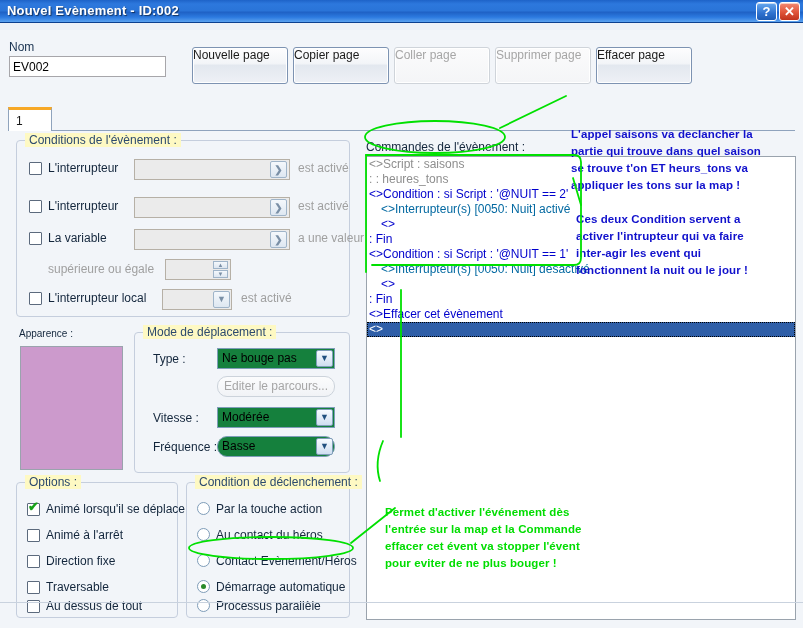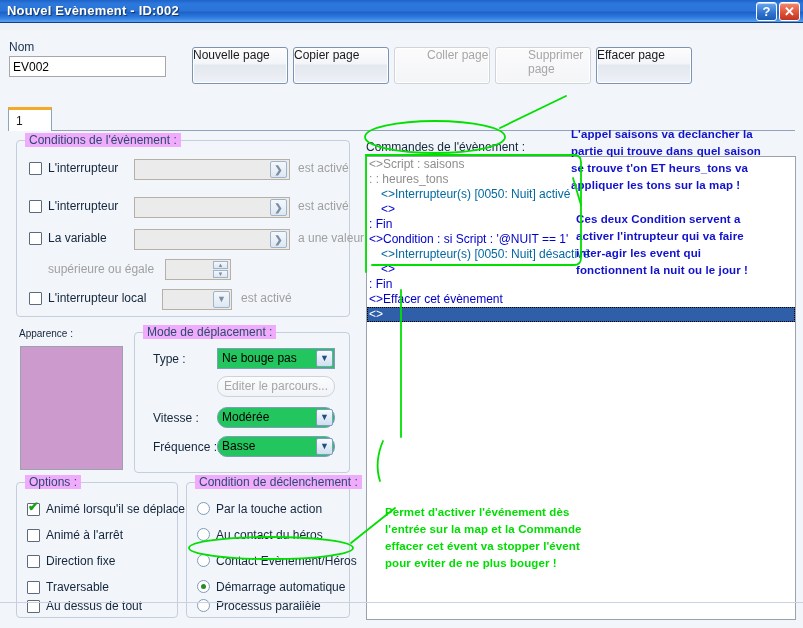--- a/index.html
+++ b/index.html
@@ -65,21 +65,20 @@
     border: 1px solid #8severe;
     border: 1px solid #7d93b2;
     border-radius: 3px;
     box-shadow: inset 0 0 0 1px #ffffff;
     cursor: pointer;
   }
   .pbtn.disabled {
     color: #a6a6a6; border: 1px solid #cfd4da;
     background: linear-gradient(to bottom,#fbfbfc,#f4f5f7);
     box-shadow: inset 0 0 0 1px #ffffff;
-    padding-left: 32px;
   }
   #btn-nouvelle { left: 192px; width: 96px; }
   #btn-copier   { left: 293px; width: 96px; }
   #btn-coller   { left: 394px; width: 96px; }
   #btn-supp     { left: 495px; width: 96px; }
   #btn-effacer  { left: 596px; width: 96px; }
 
   
   .tabstrip { position: absolute; left: 8px; top: 77px; width: 787px; height: 24px; }
   .tab {
@@ -97,21 +96,21 @@
   }
 
   
   .group {
     position: absolute;
     border: 1px solid #c5cedd; border-radius: 4px;
     background: transparent;
   }
   .group > .gtitle {
     position: absolute; top: -8px; left: 8px;
-    background: #f0abfc; padding: 0 4px;
+    background: #fef9c3; padding: 0 4px;
     font-size: 12px; color: #2c4a6e; white-space: nowrap;
   }
 
   
   #grp-cond { left: 16px; top: 110px; width: 334px; height: 177px; }
 
   .cline { position: absolute; left: 0; width: 100%; height: 26px; }
   .chk {
     position: absolute; width: 13px; height: 13px;
     border: 1px solid #5c6a7d; background: #fff; border-radius: 1px;
@@ -157,21 +156,21 @@
   .lbl-app { position: absolute; left: 19px; top: 298px; font-size: 10px; color: #13263c; }
   .app-swatch {
     position: absolute; left: 20px; top: 316px; width: 103px; height: 124px;
     border: 1px solid #9aa3ad;
   }
 
   
   #grp-mode { left: 134px; top: 302px; width: 216px; height: 141px; }
   .mlab { position: absolute; font-size: 12px; color: #13263c; }
   .combo {
-    position: absolute; height: 21px; background: #22c55e;
+    position: absolute; height: 21px; background: #15803d;
     border: 1px solid #7f9db9;
     font-size: 12px; color: #000; line-height: 19px; padding-left: 4px;
     cursor: pointer;
   }
   .combo .cv {
     position: absolute; right: 1px; top: 1px; width: 17px; height: 17px;
     background: linear-gradient(to bottom,#f7fbff,#cfdef0);
     border: 1px solid #7f9db9; border-radius: 2px;
     color: #21507f; font-size: 9px; text-align: center; line-height: 15px;
   }
@@ -344,21 +343,21 @@
 
       <div class="mlab" style="left:18px; top:19px;">Type :</div>
       <div class="combo" style="left:82px; top:15px; width:118px;">
         <span>Ne bouge pas</span>
         <div class="cv">▼</div>
       </div>
 
       <div class="btn-dis-small" style="left:82px; top:43px; width:118px;">Editer le parcours...</div>
 
       <div class="mlab" style="left:18px; top:78px;">Vitesse :</div>
-      <div class="combo" style="left:82px; top:74px; width:118px;border-radius:10px;">
+      <div class="combo" style="left:82px; top:74px; width:118px;">
         <span>Modérée</span>
         <div class="cv">▼</div>
       </div>
 
       <div class="mlab" style="left:18px; top:107px;">Fréquence :</div>
       <div class="combo" style="left:82px; top:103px; width:118px;border-radius:10px;">
         <span>Basse</span>
         <div class="cv">▼</div>
       </div>
     </div>
@@ -410,20 +409,21 @@
       <div class="rline" style="top:113px;">
         <div class="rad"></div>
         <div class="rtxt">Processus parallèle</div>
       </div>
     </div>
 
     <div class="lbl-cmd">Commandes de l'évènement :</div>
     <div class="cmdlist" id="cmdlist">
         <div class="crow gray">&lt;&gt;Script : saisons</div>
         <div class="crow gray">:          : heures_tons</div>
+        <div class="crow blue">&lt;&gt;Condition : si Script : '@NUIT == 2'</div>
         <div class="crow red indent1">&lt;&gt;Interrupteur(s) [0050: Nuit] activé</div>
         <div class="crow blue indent1">&lt;&gt;</div>
         <div class="crow blue">:  Fin</div>
         <div class="crow blue">&lt;&gt;Condition : si Script : '@NUIT == 1'</div>
         <div class="crow red indent1">&lt;&gt;Interrupteur(s) [0050: Nuit] désactivé</div>
         <div class="crow blue indent1">&lt;&gt;</div>
         <div class="crow blue">:  Fin</div>
         <div class="crow blue">&lt;&gt;Effacer cet évènement</div>
         <div class="crow blue sel">&lt;&gt;</div>
       </div>

